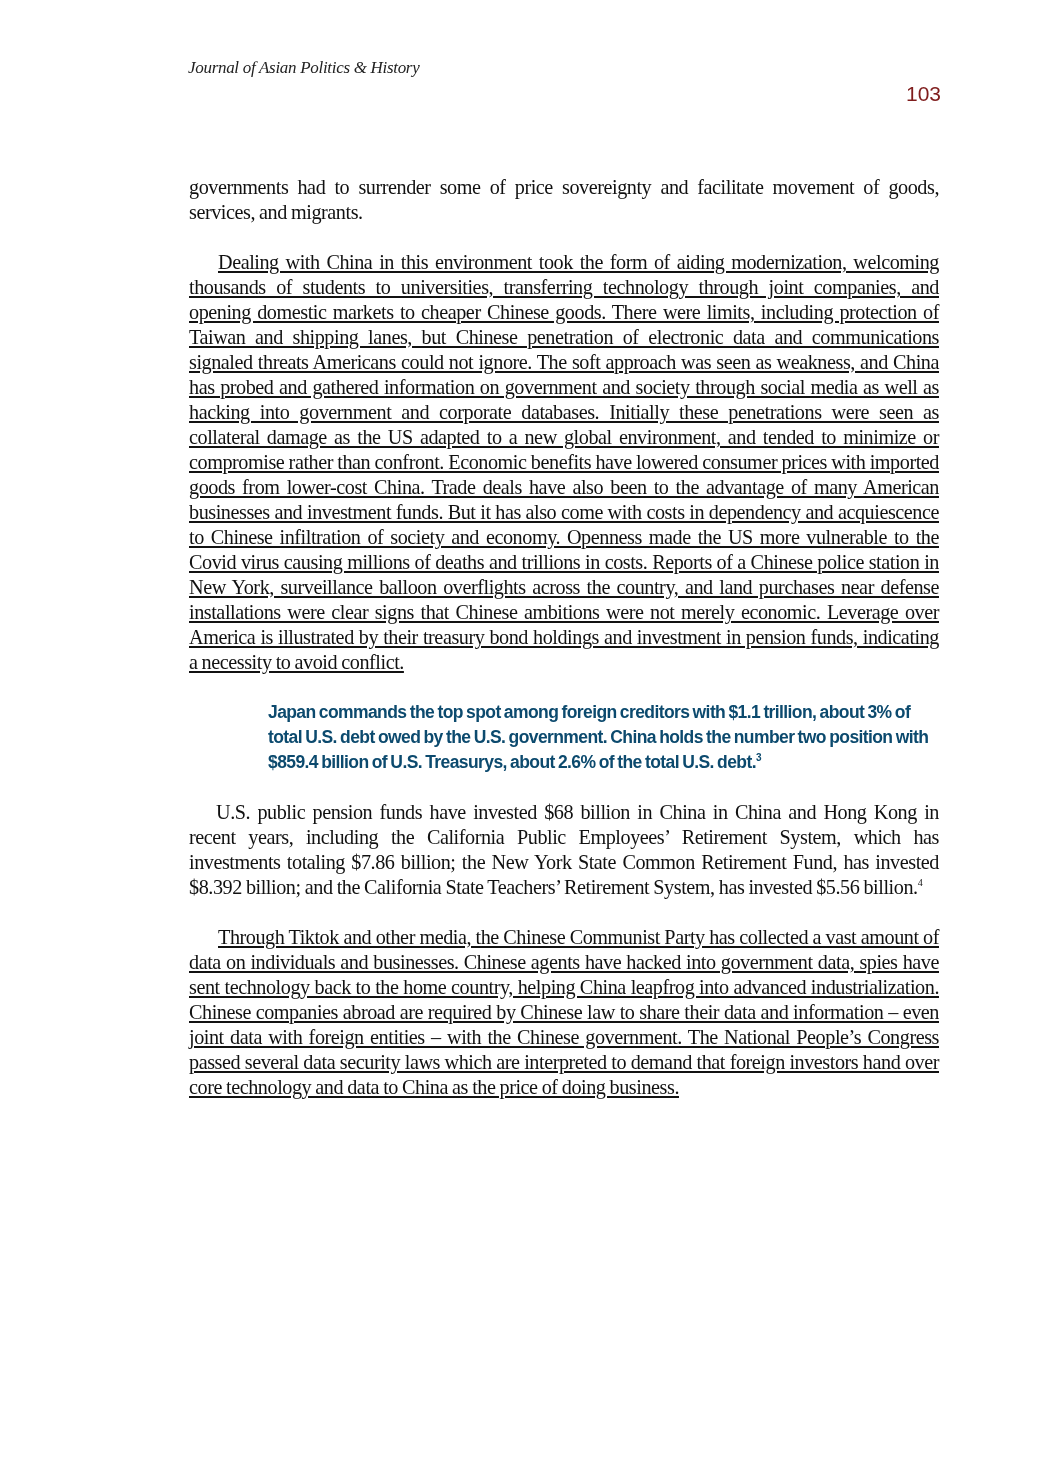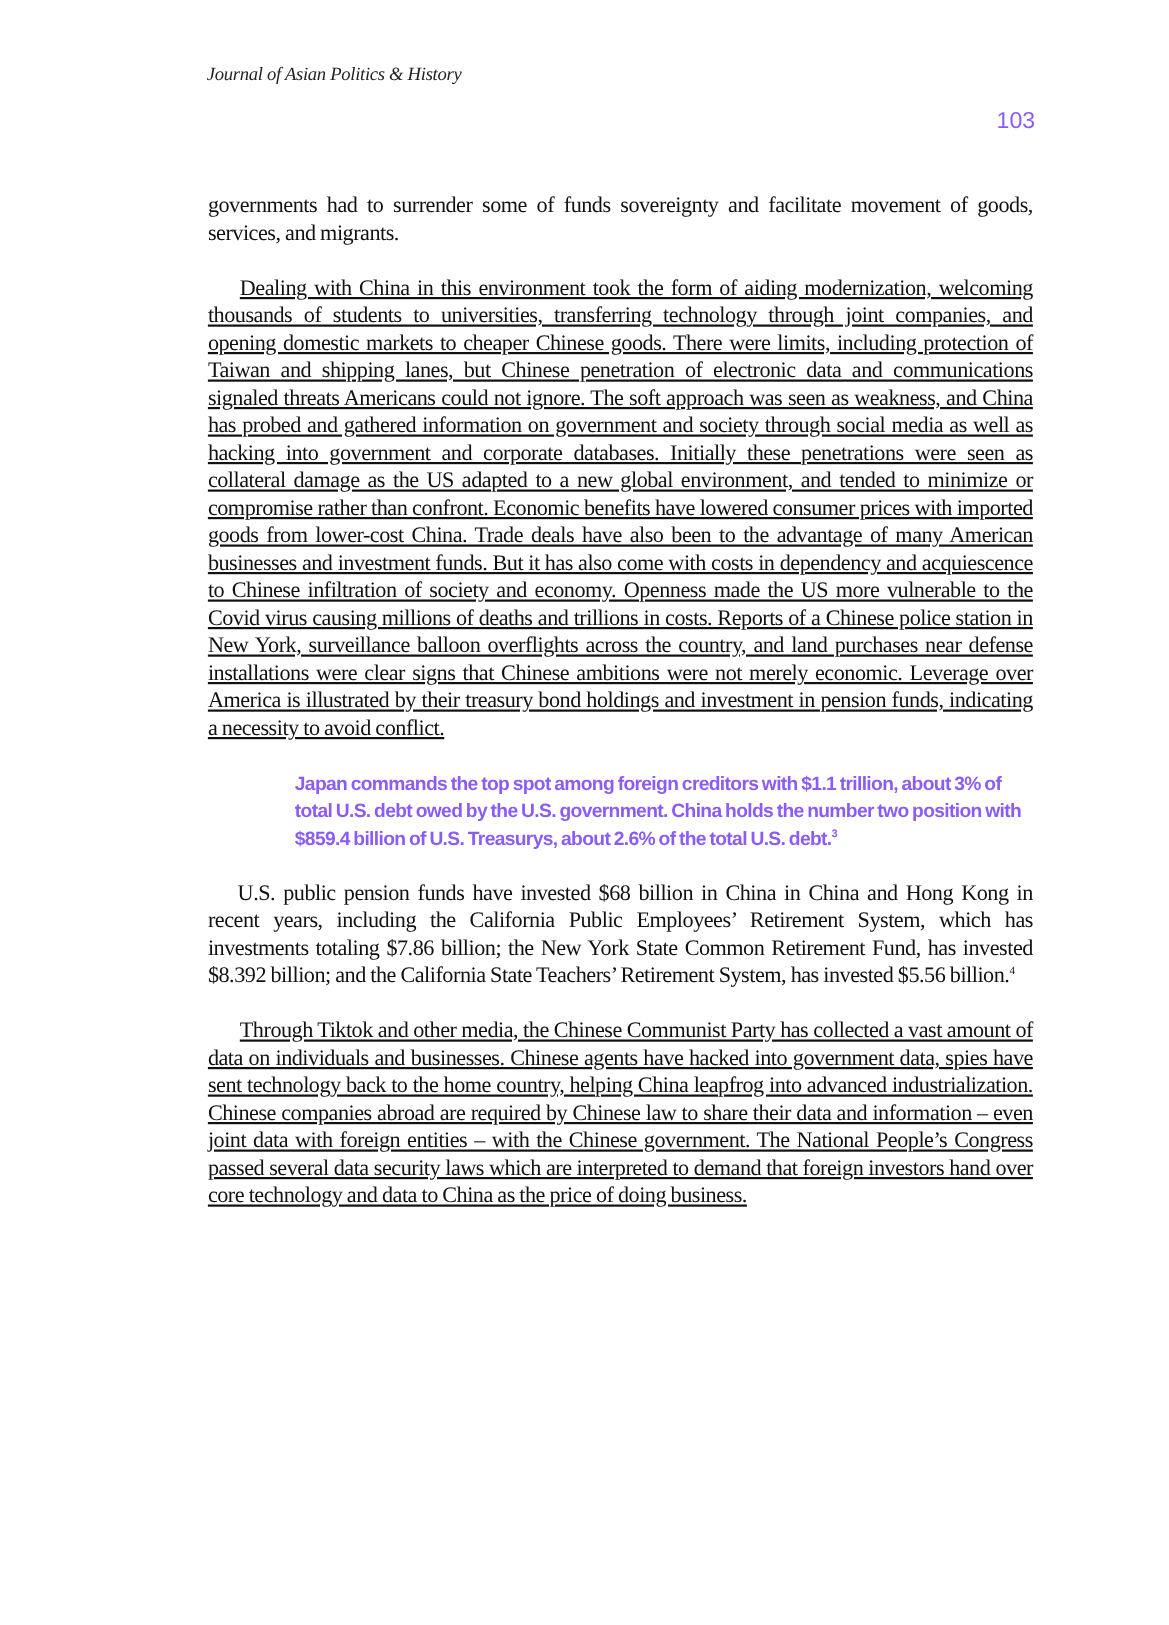--- a/index.html
+++ b/index.html
@@ -1,30 +1,30 @@
 <!DOCTYPE html>
 <html><head>
 <meta charset="utf-8">
 <style>
   html, body { margin:0; padding:0; background:#ffffff; }
   body { width:1063px; height:1477px; position:relative; overflow:hidden; color:#111; }
   .header-journal { position:absolute; left:188px; top:58px; font-family:"Liberation Serif", serif; font-style:italic; font-size:17px; color:#222; letter-spacing:-0.3px; }
-  .page-number { position:absolute; right:122px; top:98px; font-family:"Liberation Sans", sans-serif; font-size:21px; color:#8b5cf6; }
+  .page-number { position:absolute; right:122px; top:82px; font-family:"Liberation Sans", sans-serif; font-size:21px; color:#7f1d1d; }
   .body { position:absolute; left:189px; top:175px; width:750px; font-family:"Liberation Serif", serif; font-size:20.2px; line-height:25px; letter-spacing:-0.45px; word-spacing:-0.5px; }
   .body p { margin:0 0 25px 0; text-align:justify; text-align-last:left; }
   .body p.indent { text-indent:29px;text-decoration:underline; }
   .body p.indent-small { text-indent:27px; }
-  .quote { margin:0 0 25px 79px !important; font-family:"Liberation Sans", sans-serif; font-weight:bold; font-size:17.5px; line-height:25px; letter-spacing:-0.6px; word-spacing:-1px; text-align:left !important; color:#8b5cf6; }
+  .quote { margin:0 0 25px 79px !important; font-family:"Liberation Sans", sans-serif; font-weight:bold; font-size:17.5px; line-height:25px; letter-spacing:-0.6px; word-spacing:-1px; text-align:left !important; color:#0c4a6e; }
   sup { font-size:10px; line-height:0; vertical-align:super; }
 </style>
 </head>
 <body>
 
 <div class="header-journal">Journal of Asian Politics &amp; History</div>
 <div class="page-number">103</div>
 
 <div class="body">
-  <p>governments had to surrender some of funds sovereignty and facilitate movement of goods, services, and migrants.</p>
+  <p>governments had to surrender some of price sovereignty and facilitate movement of goods, services, and migrants.</p>
   <p class="indent">Dealing with China in this environment took the form of aiding modernization, welcoming thousands of students to universities, transferring technology through joint companies, and opening domestic markets to cheaper Chinese goods. There were limits, including protection of Taiwan and shipping lanes, but Chinese penetration of electronic data and communications signaled threats Americans could not ignore. The soft approach was seen as weakness, and China has probed and gathered information on government and society through social media as well as hacking into government and corporate databases. Initially these penetrations were seen as collateral damage as the US adapted to a new global environment, and tended to minimize or compromise rather than confront. Economic benefits have lowered consumer prices with imported goods from lower-cost China. Trade deals have also been to the advantage of many American businesses and investment funds. But it has also come with costs in dependency and acquiescence to Chinese infiltration of society and economy. Openness made the US more vulnerable to the Covid virus causing millions of deaths and trillions in costs. Reports of a Chinese police station in New York, surveillance balloon overflights across the country, and land purchases near defense installations were clear signs that Chinese ambitions were not merely economic. Leverage over America is illustrated by their treasury bond holdings and investment in pension funds, indicating a necessity to avoid conflict.</p>
   <p class="quote"><span>Japan commands the top spot among foreign creditors with $1.1 trillion, about 3% of total U.S. debt owed by the U.S. government. China holds the number two position with $859.4 billion of U.S. Treasurys, about 2.6% of the total U.S. debt.</span><sup>3</sup></p>
   <p class="indent-small"><span>U.S. public pension funds have invested $68 billion in China in China and Hong Kong in recent years, including the California Public Employees’ Retirement System, which has investments totaling $7.86 billion; the New York State Common Retirement Fund, has invested $8.392 billion; and the California State Teachers’ Retirement System, has invested $5.56 billion.</span><sup>4</sup></p>
   <p class="indent">Through Tiktok and other media, the Chinese Communist Party has collected a vast amount of data on individuals and businesses. Chinese agents have hacked into government data, spies have sent technology back to the home country, helping China leapfrog into advanced industrialization. Chinese companies abroad are required by Chinese law to share their data and information – even joint data with foreign entities – with the Chinese government. The National People’s Congress passed several data security laws which are interpreted to demand that foreign investors hand over core technology and data to China as the price of doing business.</p>
 </div>
 
 </body></html>

